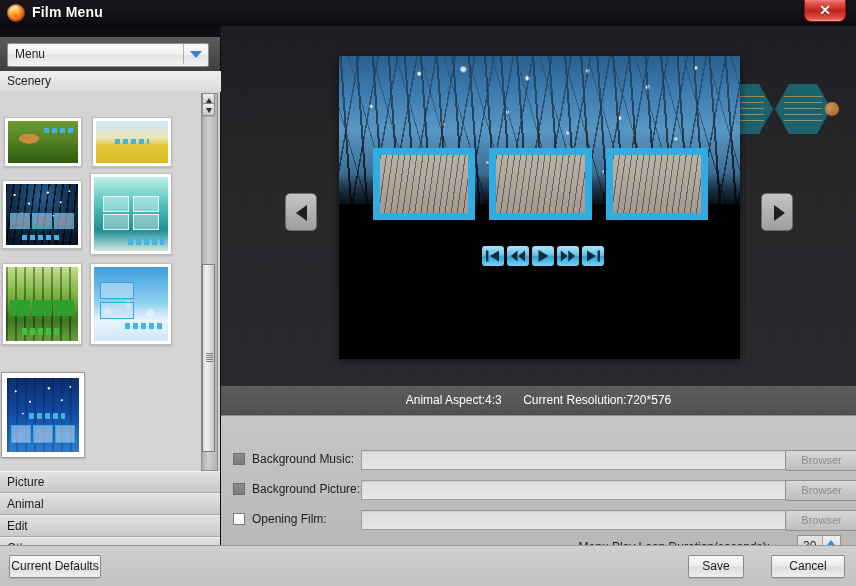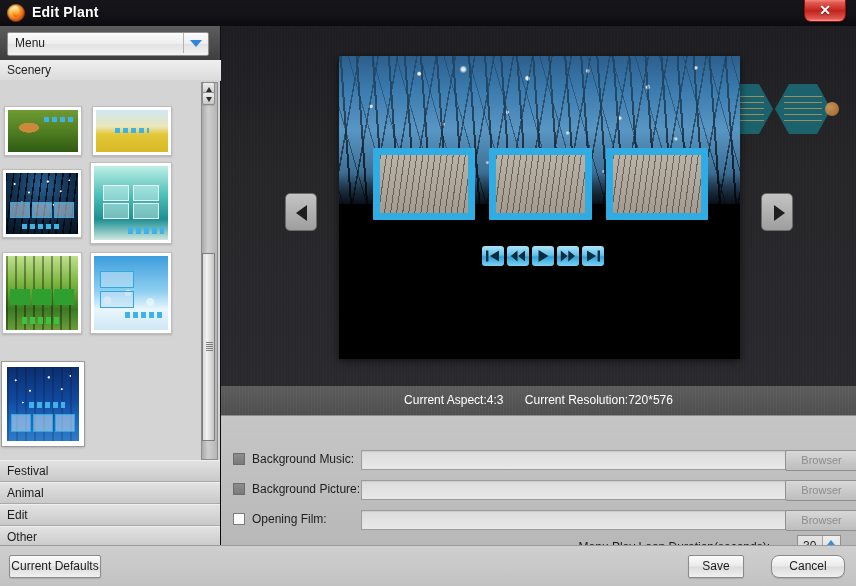--- a/index.html
+++ b/index.html
@@ -41,21 +41,21 @@
     cursor:pointer;
   }
   .close-btn .x{
     position:absolute;left:0;top:0;width:100%;height:100%;
     color:#fff;font-size:14px;font-weight:bold;line-height:20px;text-align:center;
     text-shadow:0 1px 1px rgba(0,0,0,.55);
   }
 
   
   .leftpanel{
-    position:absolute;left:0;top:26px;width:220px;height:519px;
+    position:absolute;left:0;top:37px;width:220px;height:519px;
     background:#8b5cf6;border-right:1px solid #0d0d10;
   }
   .combo-wrap{
     position:absolute;left:0;top:0;width:220px;height:34px;
     background:linear-gradient(to bottom,#5c5c5c,#3f3f3f);
     border-bottom:1px solid #2a2a2a;
   }
   .combo{
     position:absolute;left:7px;top:6px;width:200px;height:22px;
     background:linear-gradient(to bottom,#fbfbfb 0%,#eeeeee 48%,#e2e2e2 52%,#f4f4f4 100%);
@@ -296,21 +296,21 @@
     pointer-events:none;
   }
 </style>
 </head>
 <body>
 
 <div class="app">
 
   <div class="titlebar">
     <div class="title-icon"></div>
-    <div class="title-text">Edit Plant</div>
+    <div class="title-text">Film Menu</div>
     <div class="close-btn">
       <div class="x">✕</div>
     </div>
   </div>
 
   <div class="leftpanel">
 
     <div class="combo-wrap">
       <div class="combo">
         <div class="combo-label">Menu</div>
@@ -403,21 +403,21 @@
     </div>
 
     <div class="vscroll">
       <div class="btn up"></div>
       <div class="vthumb"></div>
       <div class="btn down"></div>
     </div>
 
     <div class="catlist">
       <div class="catrow" style="top:0px;">
-        <span>Festival</span>
+        <span>Picture</span>
       </div>
       <div class="catrow" style="top:22px;">
         <span>Animal</span>
       </div>
       <div class="catrow" style="top:44px;">
         <span>Edit</span>
       </div>
       <div class="catrow" style="top:66px;">
         <span>Other</span>
       </div>
@@ -506,21 +506,21 @@
       </div>
       <div style="position:absolute;left:540px;top:167px;width:32px;height:38px;border-radius:5px;
                   background:linear-gradient(to bottom,#c4c4c4,#9e9e9e);border:1px solid #6b6b6b;box-sizing:border-box;cursor:pointer;">
         <svg width="14" height="16" viewBox="0 0 14 16" style="position:absolute;left:10px;top:11px;">
           <polygon points="2,0 2,16 13,8" fill="#1e1e1e"></polygon>
         </svg>
       </div>
     </div>
 
     <div class="aspectbar">
-      <span>Current Aspect:4:3</span>
+      <span>Animal Aspect:4:3</span>
       <span>Current Resolution:720*576</span>
     </div>
 
     <div class="optpanel">
 
       <div class="optrow" style="top:34px;">
         <div class="chk disabled"></div>
         <div class="optlabel">Background Music:</div>
         <div class="txtfield" style="left:128px;width:428px;"></div>
         <div class="browser-btn" style="left:552px;">Browser</div>
@@ -547,16 +547,16 @@
       <div class="arrows">
         <i class="up"></i>
         <i class="dn"></i>
       </div>
     </div>
   </div>
 
   <div class="bottombar">
     <div class="btn" style="left:9px;width:92px;">Current Defaults</div>
     <div class="btn" style="left:688px;width:56px;">Save</div>
-    <div class="btn" style="left:771px;width:74px;border-radius:8px;">Cancel</div>
+    <div class="btn" style="left:771px;width:74px;">Cancel</div>
   </div>
 
 </div>
 
 </body></html>

